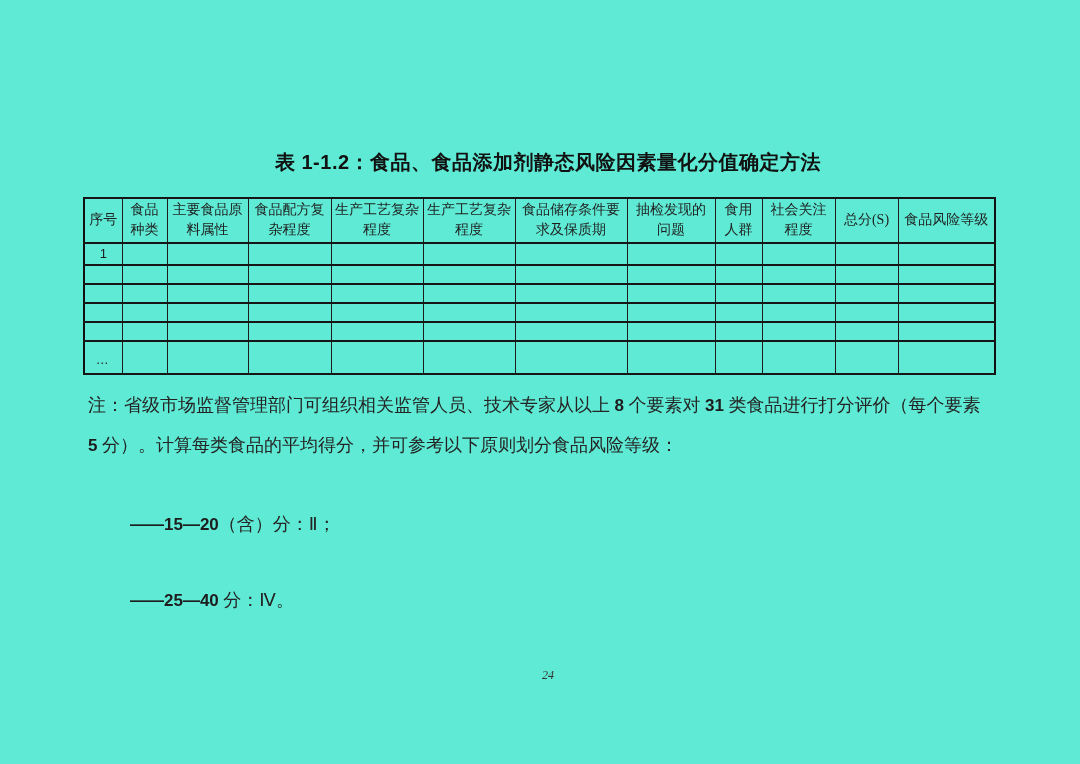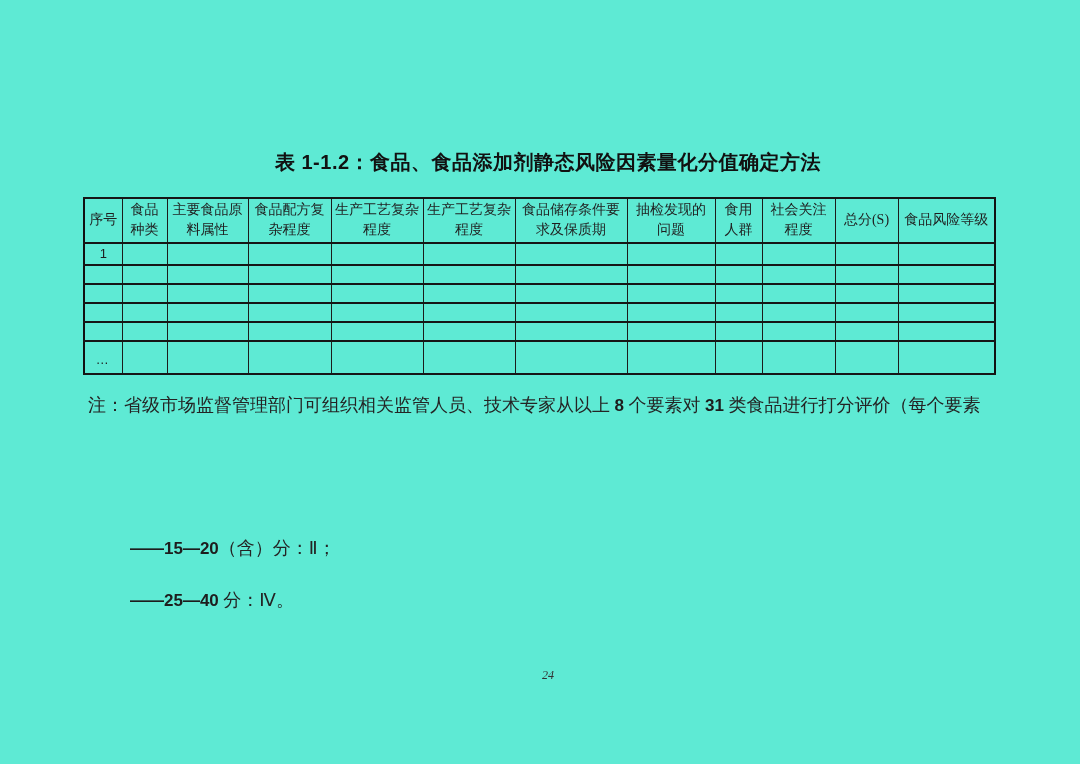--- a/index.html
+++ b/index.html
@@ -85,21 +85,21 @@
   .rule-line {
     position: absolute;
     left: 130px;
     width: 600px;
     font-size: 18px;
     line-height: 24px;
     color: #242424;
     white-space: nowrap;
   }
   .rule-1 { top: 474px; }
-  .rule-2 { top: 512px; margin-top: 24px; }
+  .rule-2 { top: 512px; }
   .rule-3 { top: 550px; }
   .rule-4 { top: 588px; }
   .num {
     font-family: "Liberation Sans", "DejaVu Sans", sans-serif;
     font-weight: bold;
     font-size: 17px;
     color: #1d1d1d;
   }
   .page-number {
     position: absolute;
@@ -235,20 +235,23 @@
             <td></td>
         <td></td>
       </tr>
     </tbody>
       </table>
   </div>
 
   <div class="note-line note-line-1">
     <span>注：省级市场监督管理部门可组织相关监管人员、技术专家从以上 </span><span class="num">8</span><span> 个要素对 </span><span class="num">31</span><span> 类食品进行打分评价（每个要素</span>
   </div>
+  <div class="note-line note-line-2">
+    <span class="num">5</span><span> 分）。计算每类食品的平均得分，并可参考以下原则划分食品风险等级：</span>
+  </div>
 
   <div class="rule-line rule-2">
     <span class="num">——</span><span class="num">15—20</span><span>（含）分：Ⅱ；</span>
   </div>
   <div class="rule-line rule-4">
     <span class="num">——</span><span class="num">25—40</span><span> 分：Ⅳ。</span>
   </div>
 
   <div class="page-number">24</div>
 

